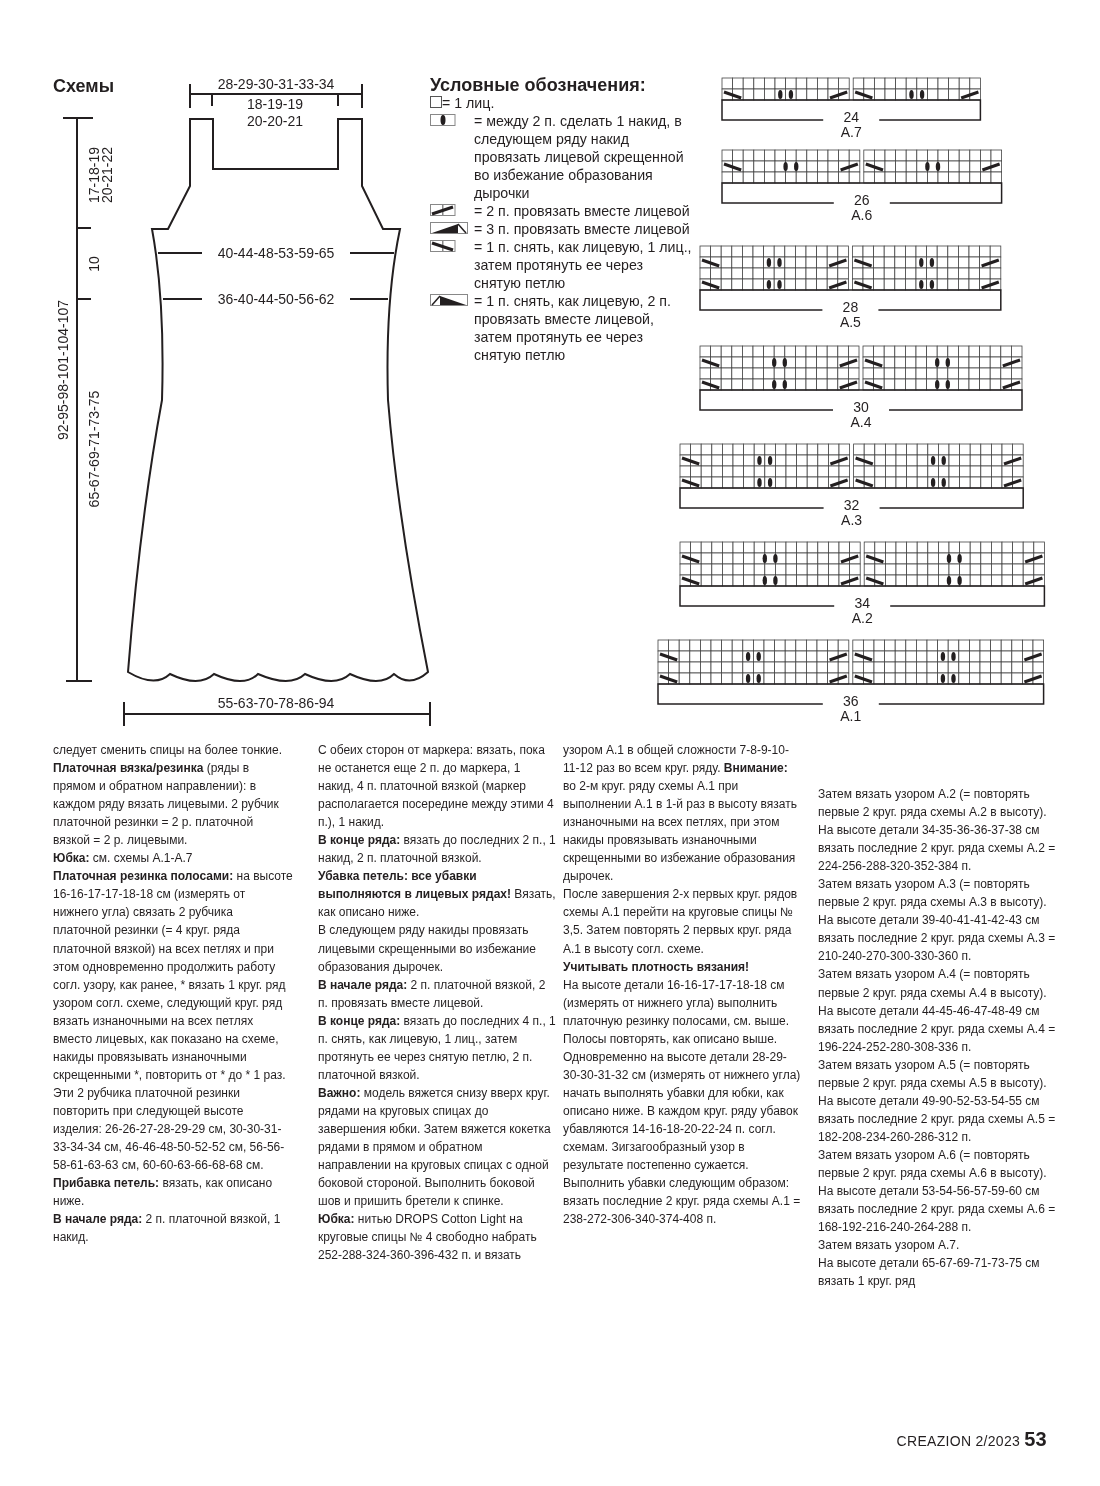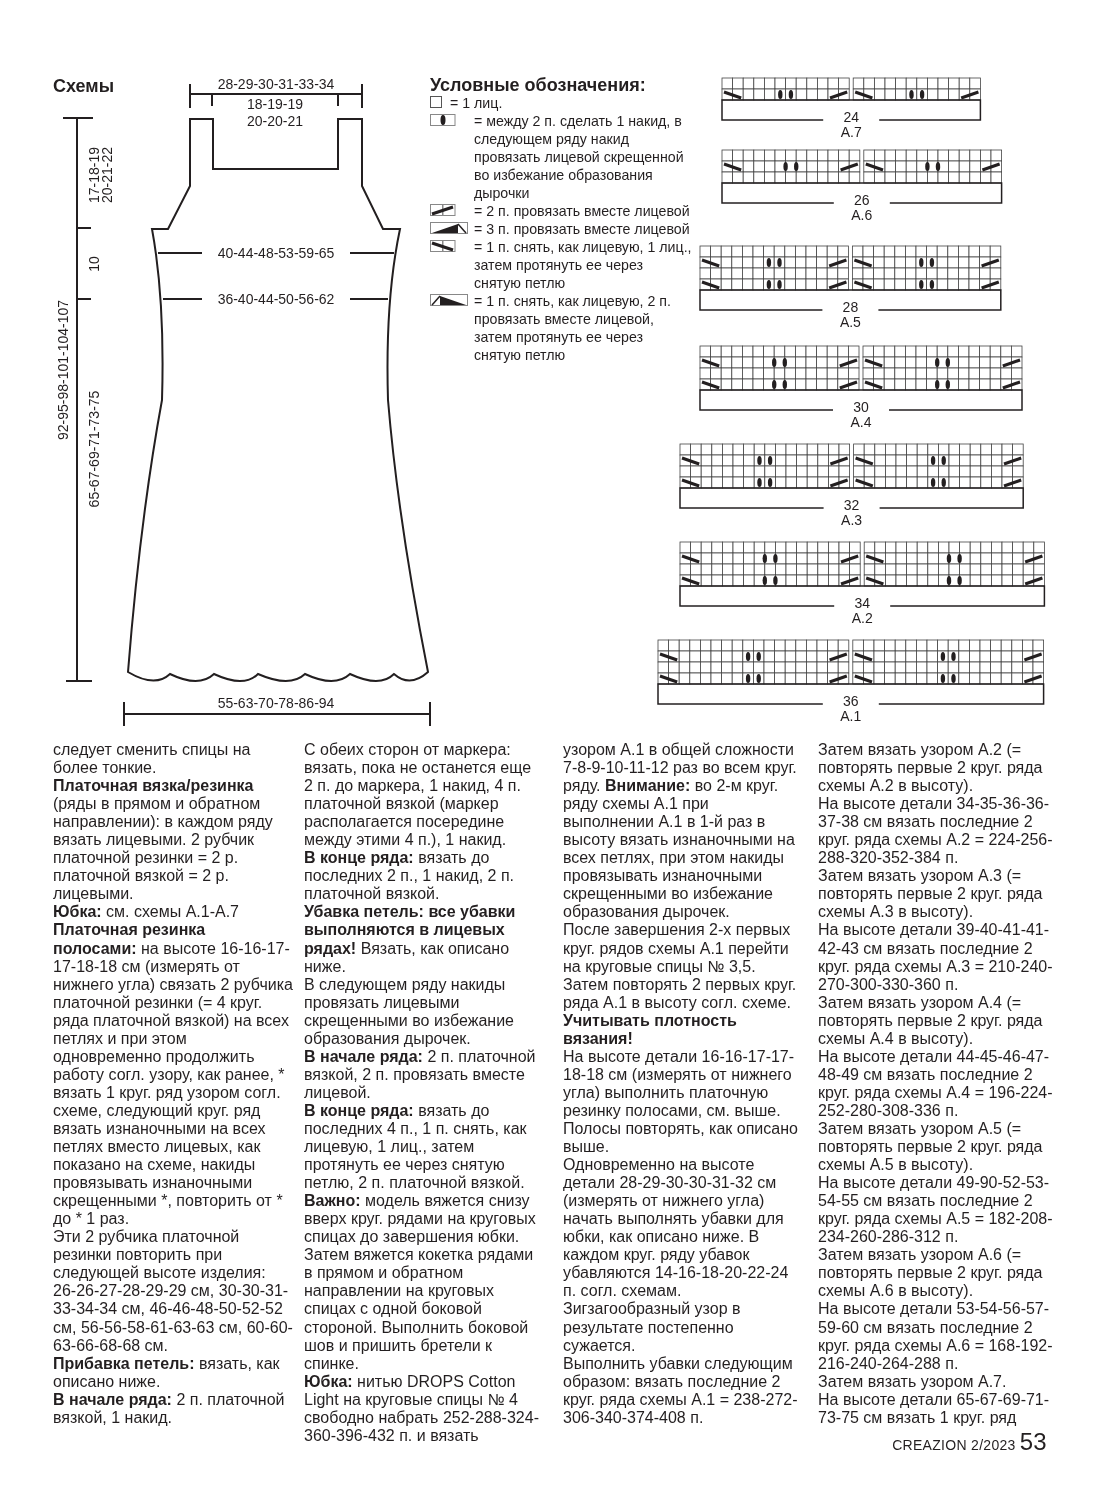--- a/index.html
+++ b/index.html
@@ -4,29 +4,29 @@
 <style>
   html, body { margin: 0; padding: 0; background: #fff; }
   body { width: 1100px; height: 1486px; position: relative; overflow: hidden;
          font-family: "Liberation Sans", sans-serif; color: #231f20; }
   .abs { position: absolute; }
   .schemes-title { left: 53px; top: 76px; font-weight: bold; font-size: 18px; }
   svg text { font-family: "Liberation Sans", sans-serif; fill: #231f20; }
   .legend { left: 430px; top: 76px; width: 262px; font-size: 14.2px; line-height: 18px; }
   .legend h3 { margin: 0; font-size: 18px; font-weight: bold; }
   .legend-item { position: relative; padding-left: 44px; }
-  .legend-item.first { padding-left: 20px; }
+  .legend-item.first { padding-left: 12px; }
   .legend-item .sym { position: absolute; left: 0; top: 2px; height: 12px; }
   .legend-item .txt { display: block; }
-  .col { position: absolute; top: 741px; width: 240px; font-size: 16px; line-height: 18.05px; }
+  .col { position: absolute; top: 741px; width: 240px; font-size: 12px; line-height: 18.05px; }
   .col p { margin: 0; }
   .col b { font-weight: bold; }
-  .c1 { left: 53px; } .c2 { left: 304px; } .c3 { left: 563px; } .c4 { left: 818px; }
+  .c1 { left: 53px; } .c2 { left: 318px; } .c3 { left: 563px; } .c4 { left: 818px; margin-top: 44px; }
   .footer { right: 53px; top: 1428px; font-size: 14px; letter-spacing: 0.3px; }
-  .footer .pg { font-size: 24px; margin-left: 4px; }
+  .footer .pg { font-size: 20px; margin-left: 4px; font-weight: bold; }
 </style>
 </head>
 <body>
 
 <div class="abs schemes-title">Схемы</div>
 
 <svg class="abs" style="left:0;top:60px" width="450" height="670" viewBox="0 60 450 670">
   <g fill="none" stroke="#231f20" stroke-width="2">
 
     <line x1="190" y1="94" x2="362" y2="94"></line>

